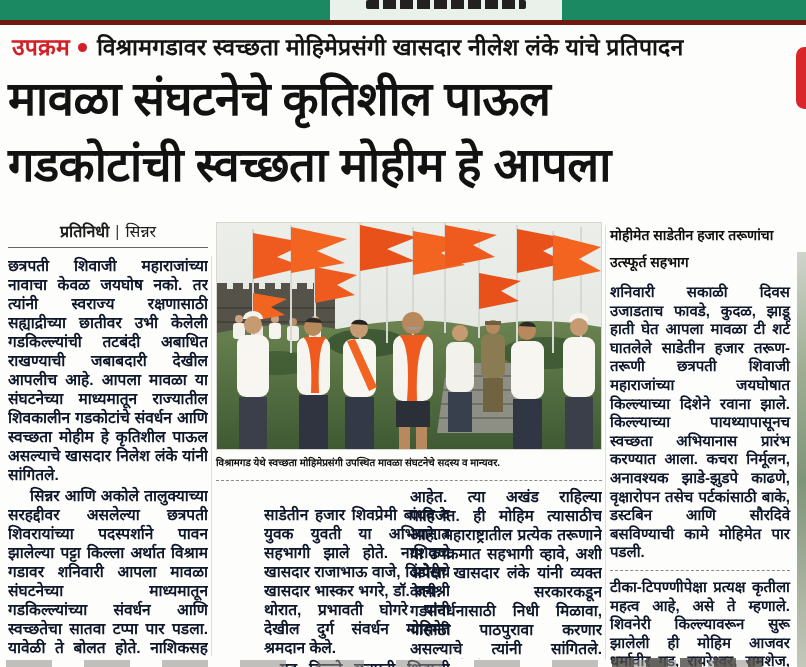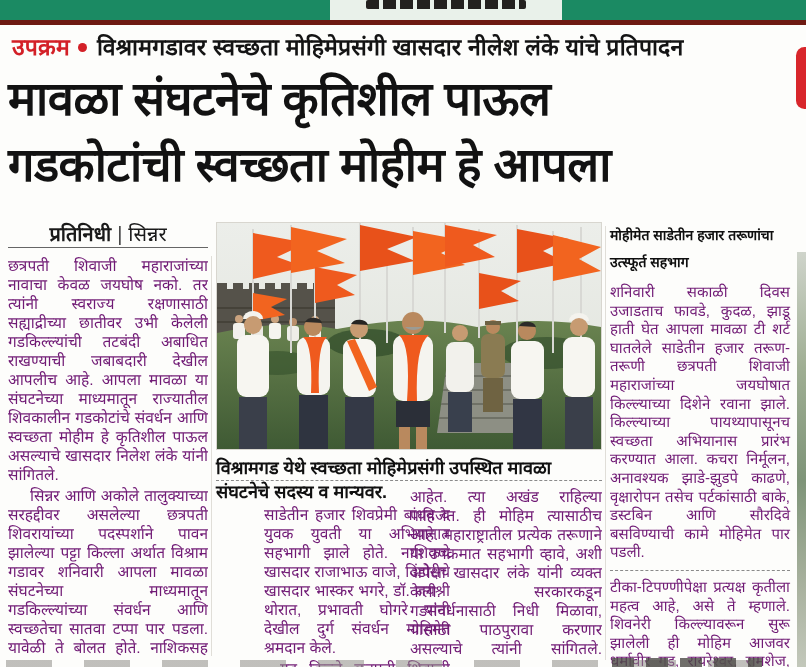--- a/index.html
+++ b/index.html
@@ -25,32 +25,32 @@
   
   .headline{position:absolute;top:66px;left:8px;width:788px;
     font-size:47px;line-height:66px;font-weight:800;color:#121212;letter-spacing:-.5px;}
   
   .red-edge-blob{position:absolute;right:-7px;top:47px;width:17px;height:62px;
     background:#d8262b;border-radius:10px;}
   .right-sliver{position:absolute;right:0;top:252px;width:9px;height:415px;
     background:linear-gradient(180deg,#cfd4cb 0%,#9fae93 28%,#7e9478 55%,#a8b19e 80%,#c3c8bb 100%);}
   
   .byline{position:absolute;top:220px;left:8px;width:200px;text-align:center;
-    font-size:20px;font-weight:bold;color:#1a1a1a;}
+    font-size:16px;font-weight:bold;color:#1a1a1a;}
   .byline .sep{font-weight:normal;color:#444;padding:0 6px;}
   .byline .loc{font-weight:normal;}
   .byline-rule{position:absolute;top:247px;left:8px;width:200px;border-top:1px solid #666;}
-  .bodytext{font-size:15.5px;line-height:19px;text-align:justify;color:#701a75;}
+  .bodytext{font-size:15.5px;line-height:19px;text-align:justify;color:#0f172a;font-weight:bold;}
   .col1{position:absolute;top:256px;left:8px;width:200px;height:400px;overflow:hidden;}
   .col1 .p2{text-indent:22px;margin-top:0;}
   .hairline{position:absolute;width:1px;background:#e0ded8;}
   
   .photo{position:absolute;left:216px;top:222px;width:386px;height:228px;
     border:1px solid #d8d6cf;box-sizing:border-box;background:#e6e8e3;}
-  .caption{position:absolute;left:216px;top:455px;width:386px;font-size:18px;
+  .caption{position:absolute;left:216px;top:455px;width:386px;font-size:10px;
     font-weight:bold;color:#101010;}
   .caption-rule{position:absolute;left:216px;top:480px;width:386px;border-top:1px dashed #8a8a8a;}
   .col2{position:absolute;left:216px;top:505px;width:186px;height:172px;overflow:hidden;margin-left:48px;}
   .col3{position:absolute;left:410px;top:487px;width:192px;height:172px;overflow:hidden;}
   .col2 .p2{text-indent:16px;}
   
   .colR{position:absolute;left:610px;top:222px;width:180px;}
   .colR-subhead{font-size:14px;line-height:27px;font-weight:800;color:#0f0f0f;margin-bottom:7px;}
   .colR .bodytext{font-size:15px;line-height:18.6px;}
   .colR-rule{border-top:1px dashed #8a8a8a;margin:8px 0 7px 0;}

